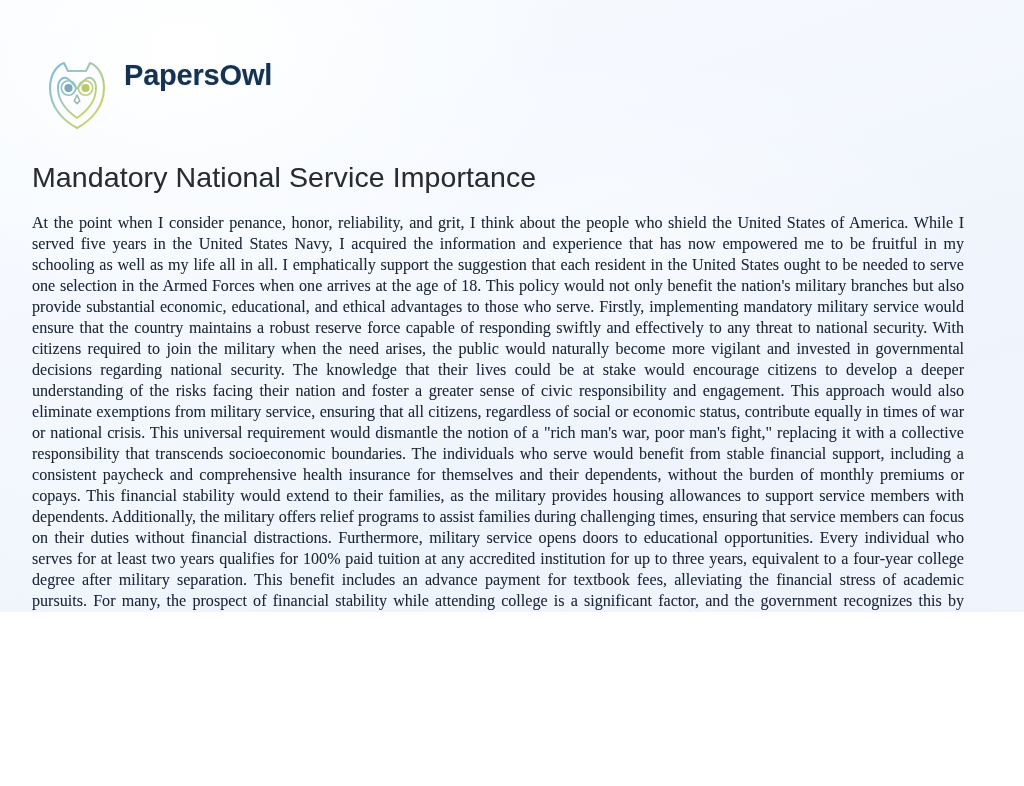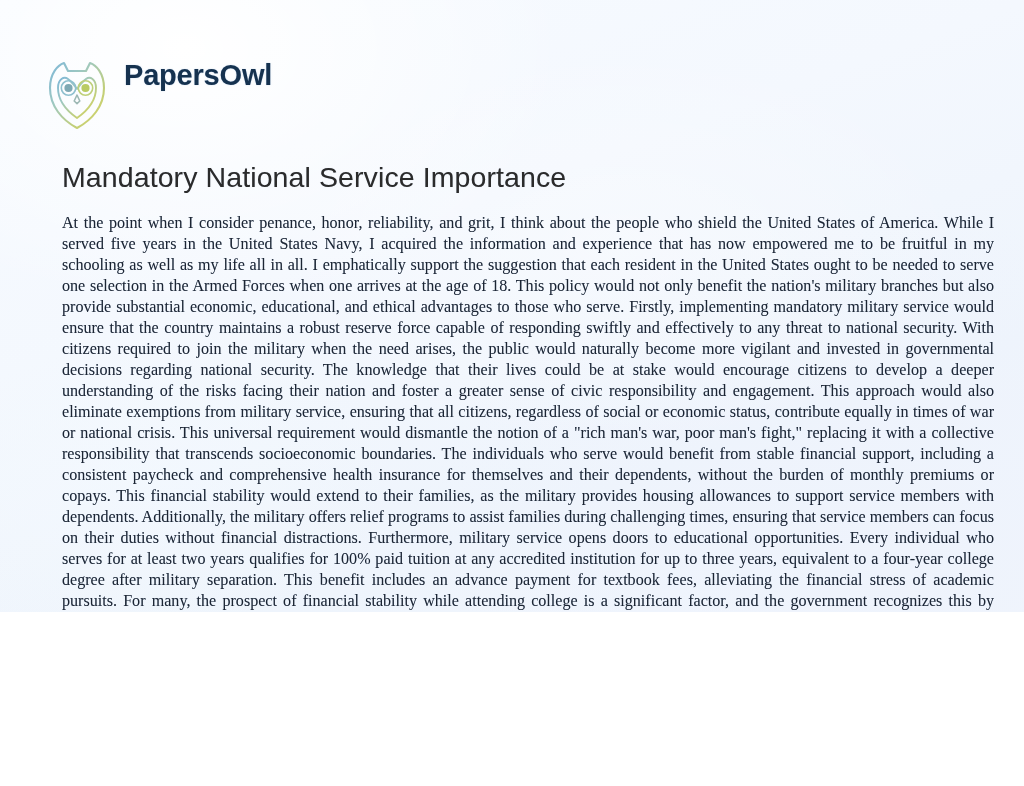--- a/index.html
+++ b/index.html
@@ -65,21 +65,21 @@
     color: #8fb4d8;
     letter-spacing: 0.05px;
     line-height: 1.1;
     text-shadow: 0 0 1.1px rgba(150,190,225,0.7);
     white-space: nowrap;
   }
 
   
   .article {
     position: absolute;
-    left: 62px;
+    left: 32px;
     top: 160px;
     width: 932px;
   }
 
   .doc-title {
     font-size: 28.5px;
     font-weight: normal;
     color: #2b2b2b;
     letter-spacing: 0.1px;
     line-height: 1.25;

